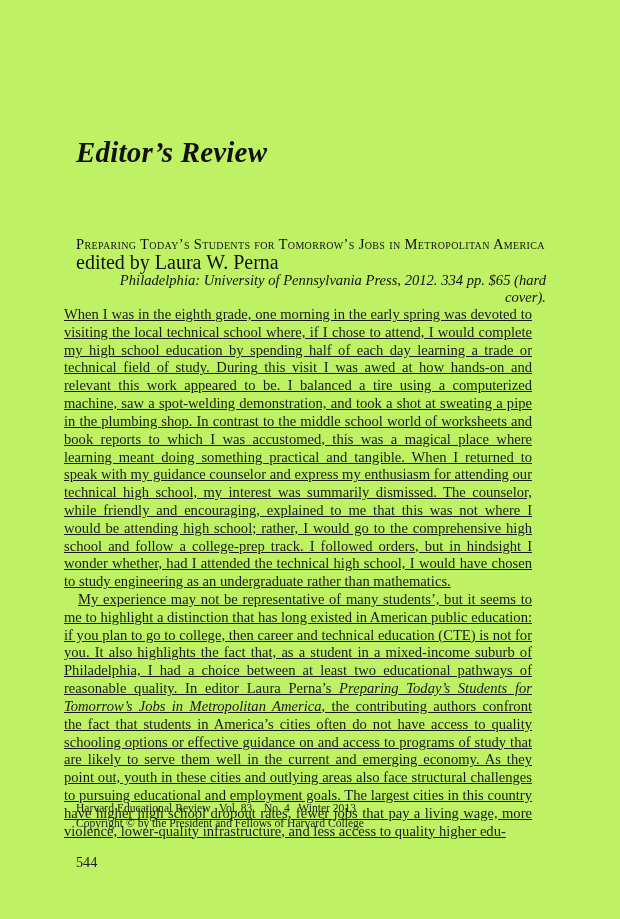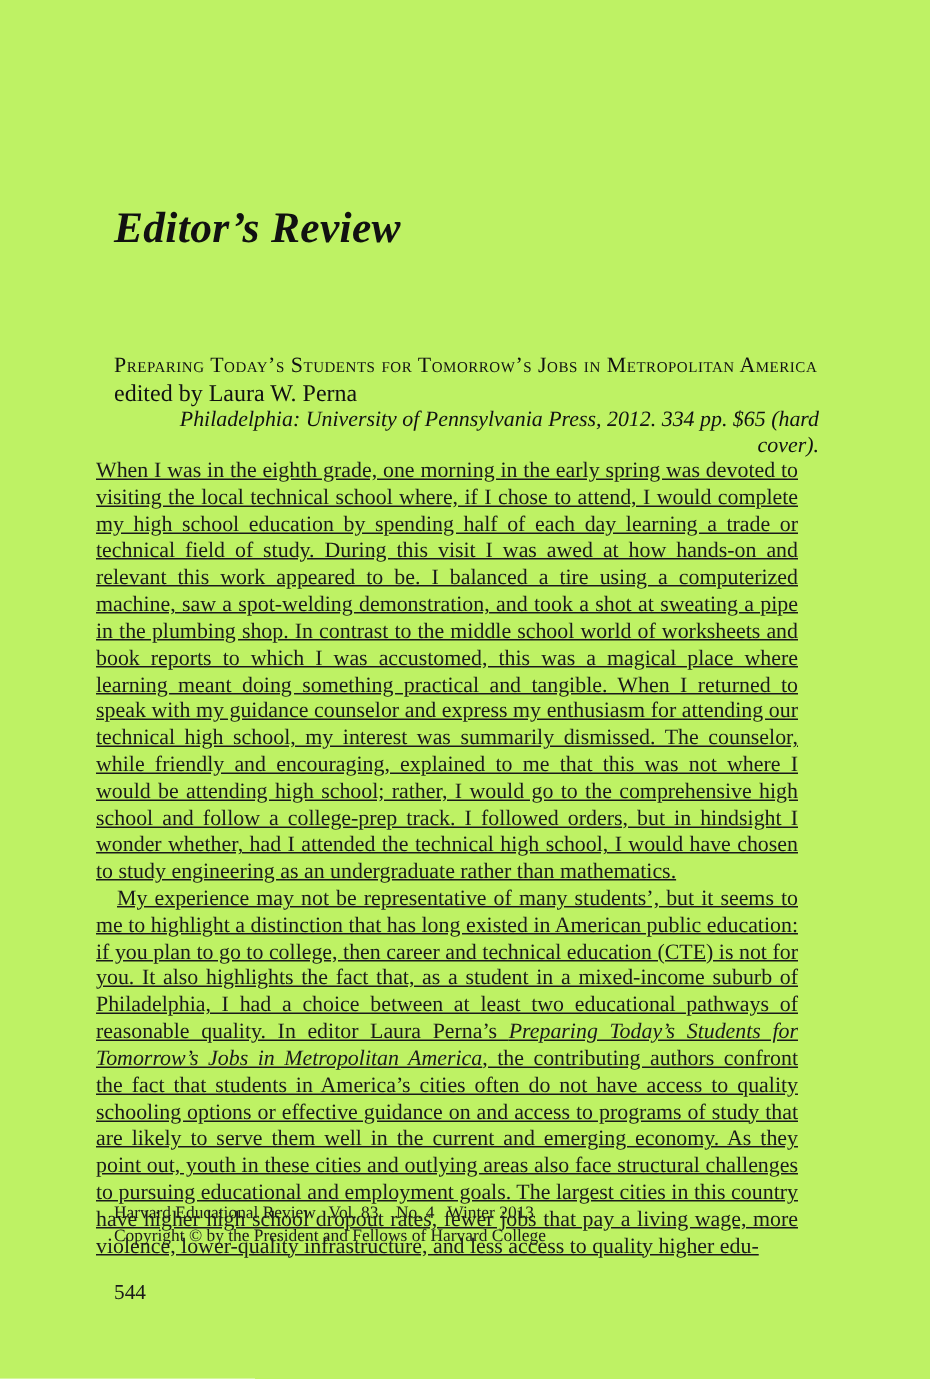--- a/index.html
+++ b/index.html
@@ -49,21 +49,21 @@
   .book-title {
     font-variant: small-caps;
     font-size: 14.6px;
     line-height: 17.8px;
     letter-spacing: 0.35px;
     color: #111111;
     margin: 0;
   }
 
   .book-editor {
-    font-size: 16px;
+    font-size: 20px;
     line-height: 17.8px;
     margin: 0;
     color: #111111;
   }
 
   .book-pub {
     font-style: italic;
     font-size: 14.6px;
     line-height: 17.8px;
     margin: 0;

